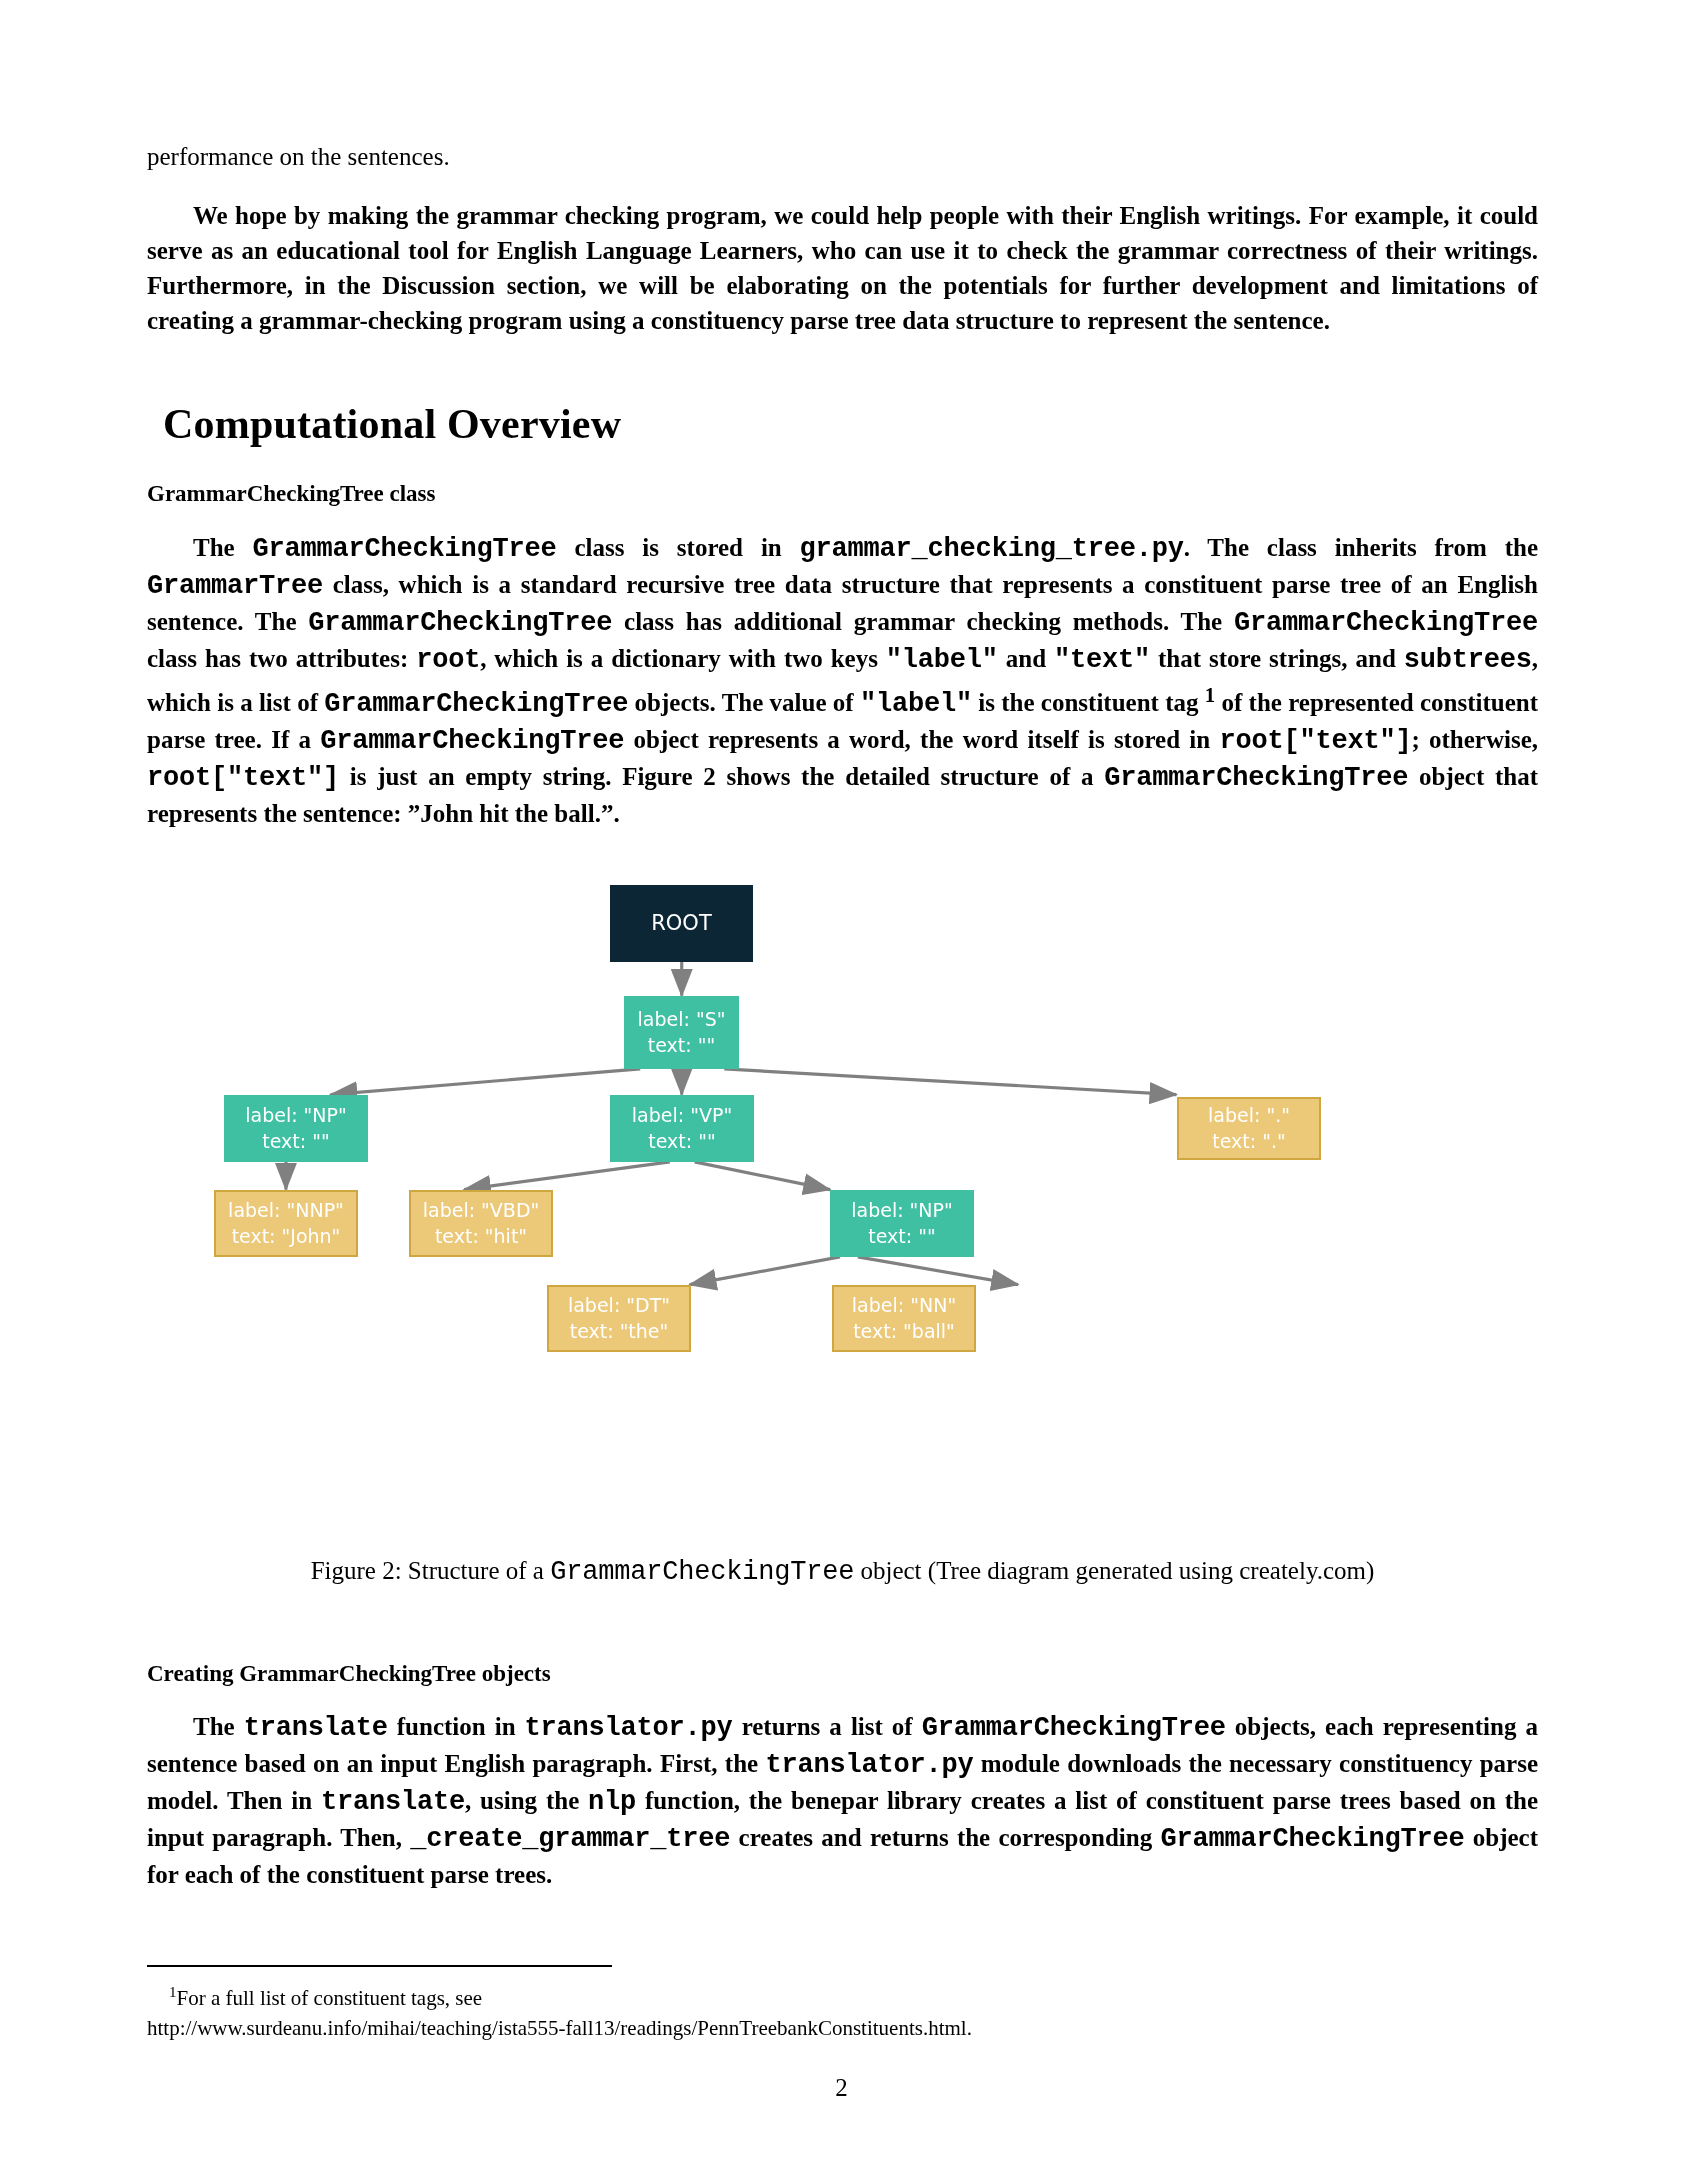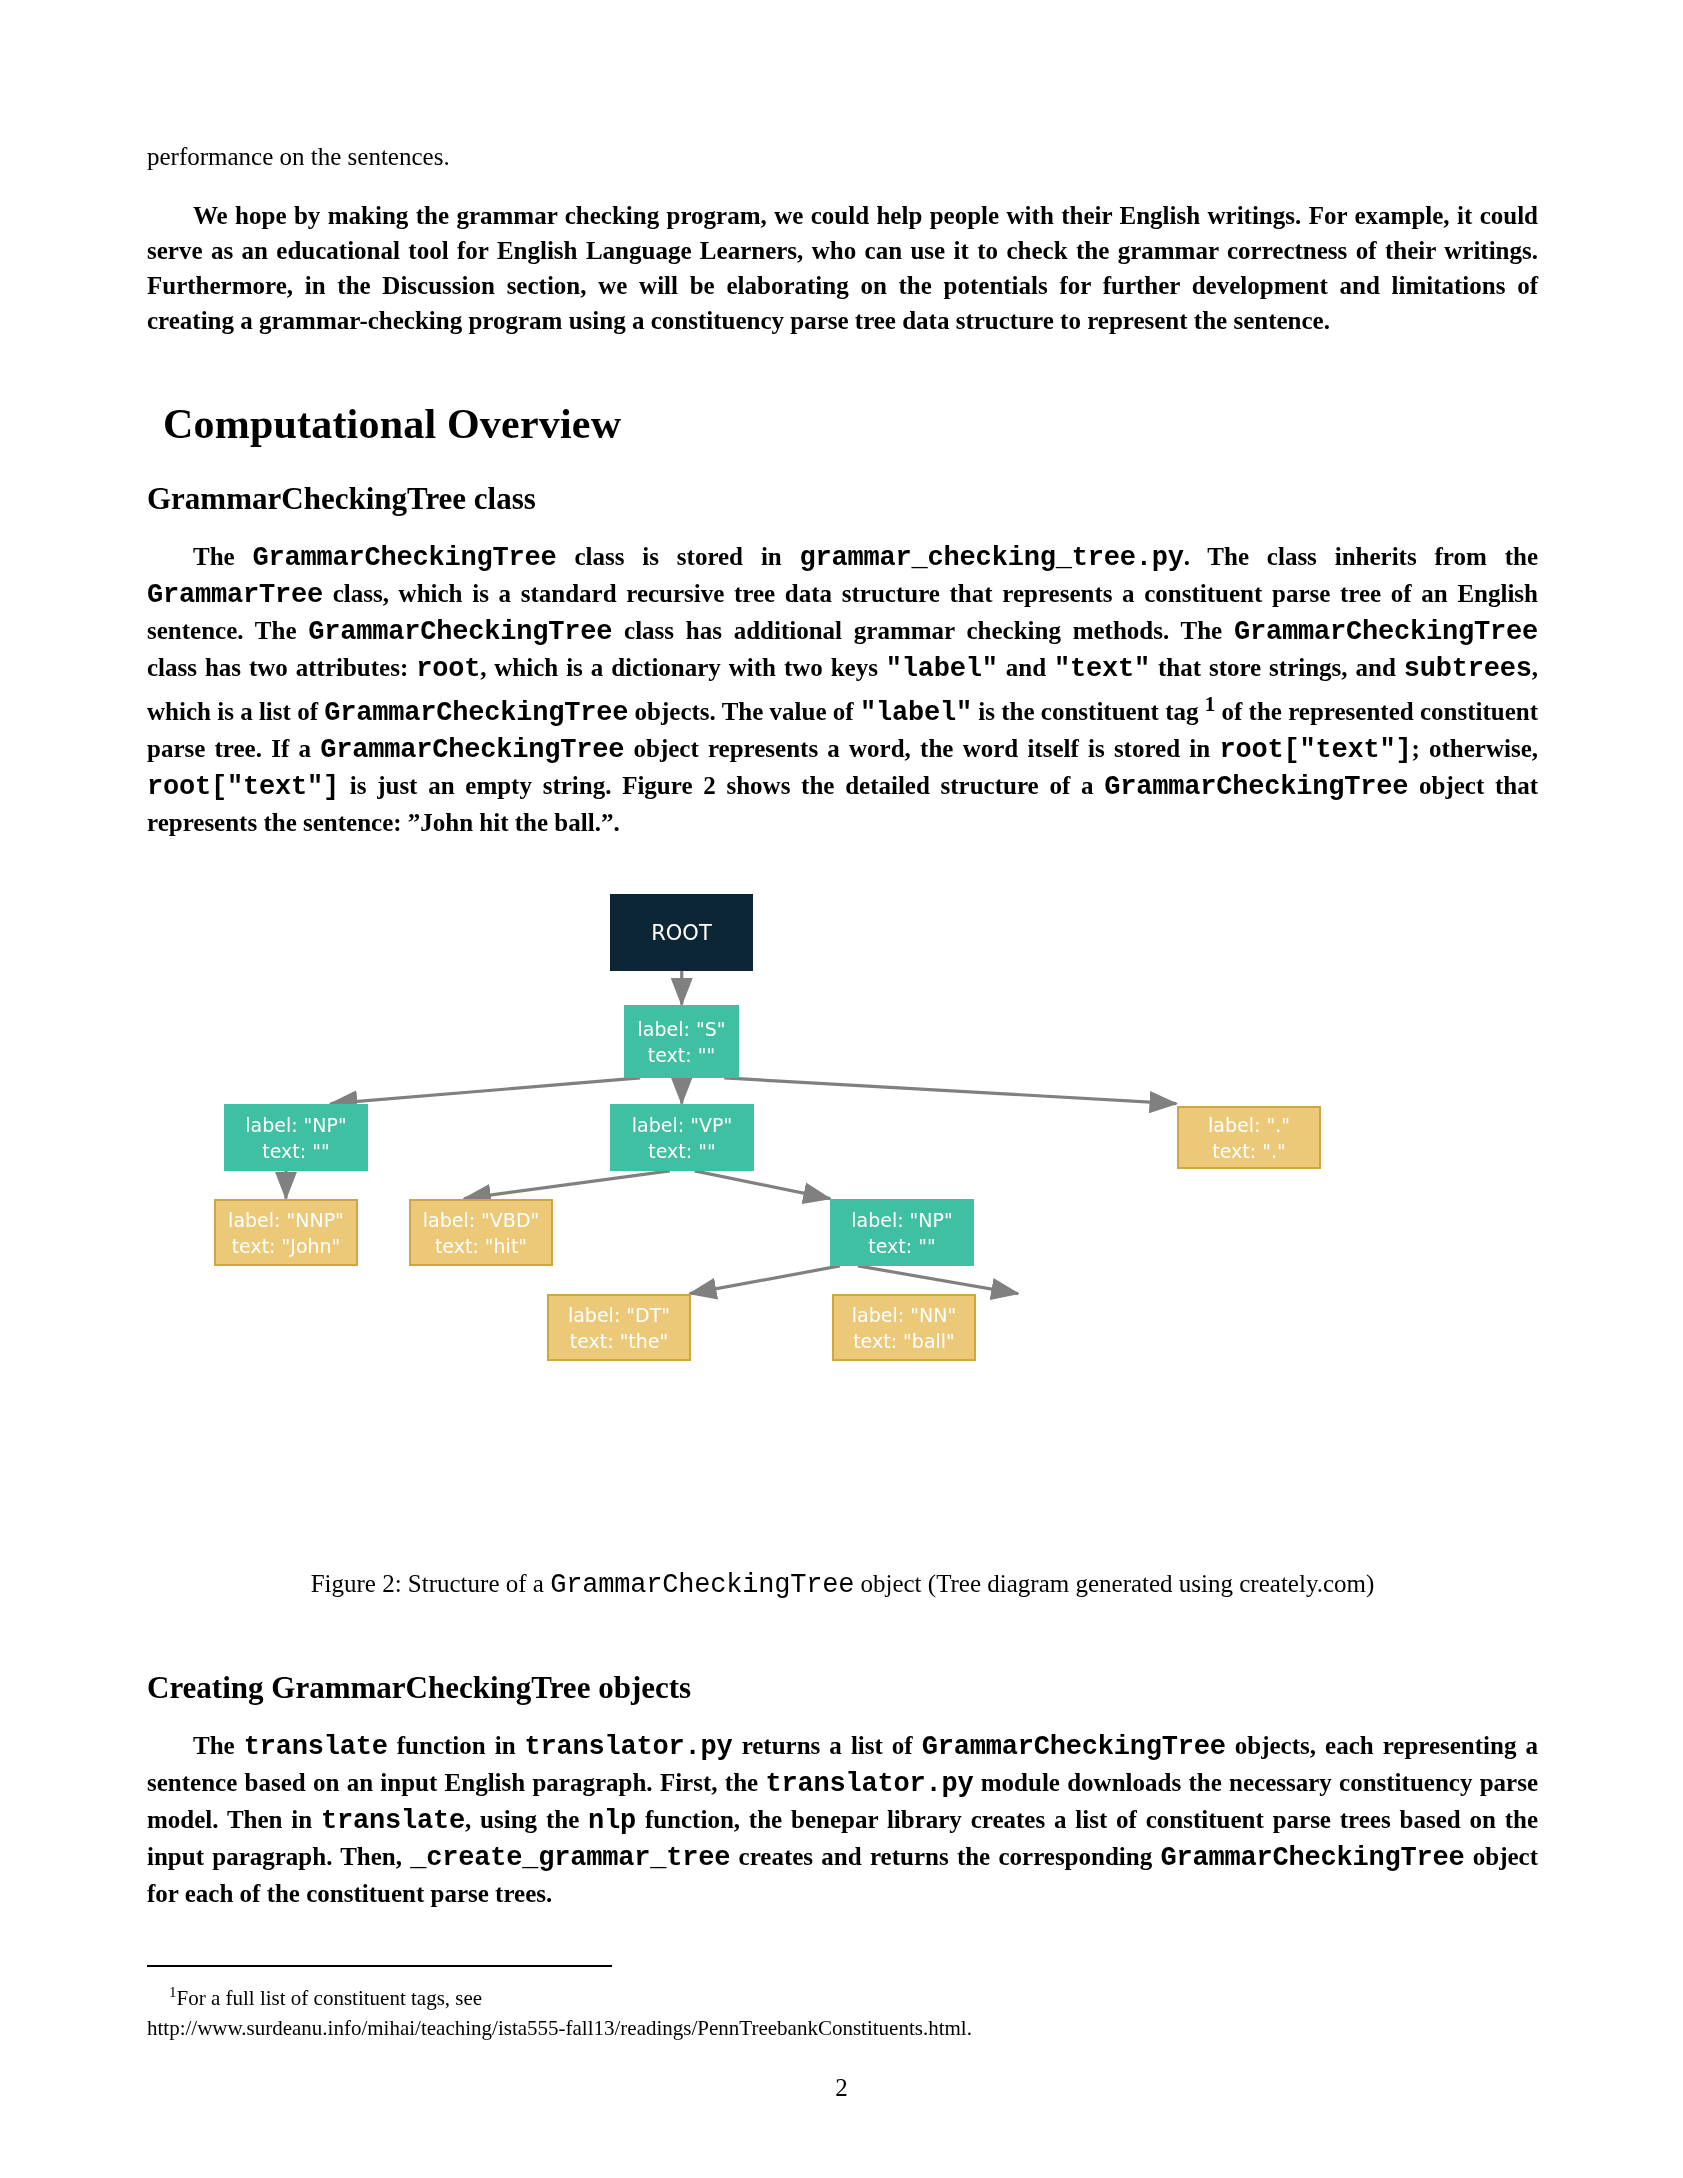--- a/index.html
+++ b/index.html
@@ -43,21 +43,21 @@
     letter-spacing: -0.2px;
   }
   h1.section {
     font-size: 42px;
     font-weight: bold;
     margin: 63px 0 34px 16px;
     line-height: 1.1;
     letter-spacing: 0.2px;
   }
   h2.subsection {
-    font-size: 31px;
+    font-size: 23px;
     font-weight: bold;
     margin: 34px 0 22px 0;
     line-height: 1.15;
   }
 
   
   .figure {
     position: relative;
     width: 1391px;
     height: 653px;
@@ -92,21 +92,21 @@
     background: #ecc979;
     border: 2px solid #cfa63f;
   }
   .figcaption {
     position: absolute;
     left: 0;
     top: 683px;
     width: 1391px;
     text-align: center;
     font-size: 25px;
-    line-height: 34px;
+    line-height: 26px;
   }
 
   
   .footnote-area {
     position: absolute;
     left: 147px;
     top: 1965px;
     width: 1391px;
   }
   .footnote-rule {

